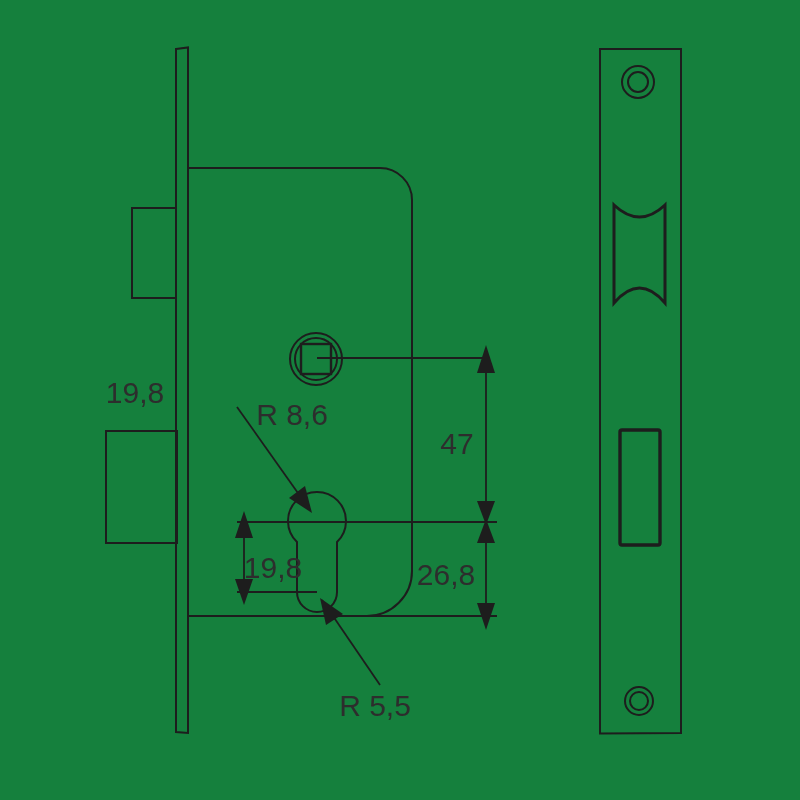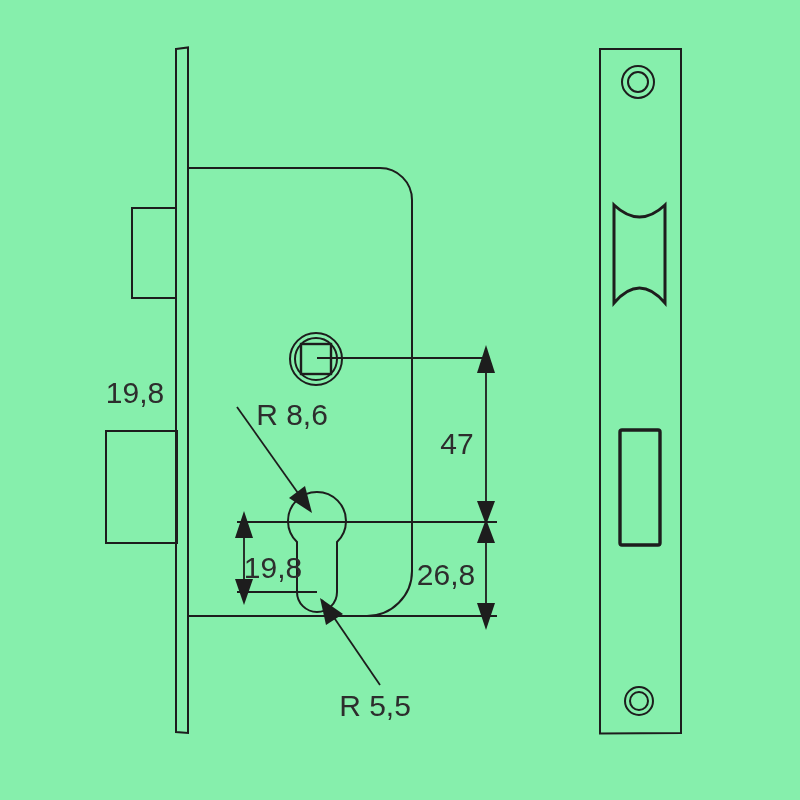--- a/index.html
+++ b/index.html
@@ -8,21 +8,21 @@
     background: #ffffff;
     width: 800px;
     height: 800px;
     overflow: hidden;
     font-family: "Liberation Sans", sans-serif;
   }
   .canvas {
     position: relative;
     width: 800px;
     height: 800px;
-    background: #86efac;
+    background: #15803d;
   }
   svg text {
     font-family: "Liberation Sans", "DejaVu Sans", sans-serif;
     font-size: 30px;
     fill: #2d2d2d;
   }
 </style>
 </head>
 <body>
 

